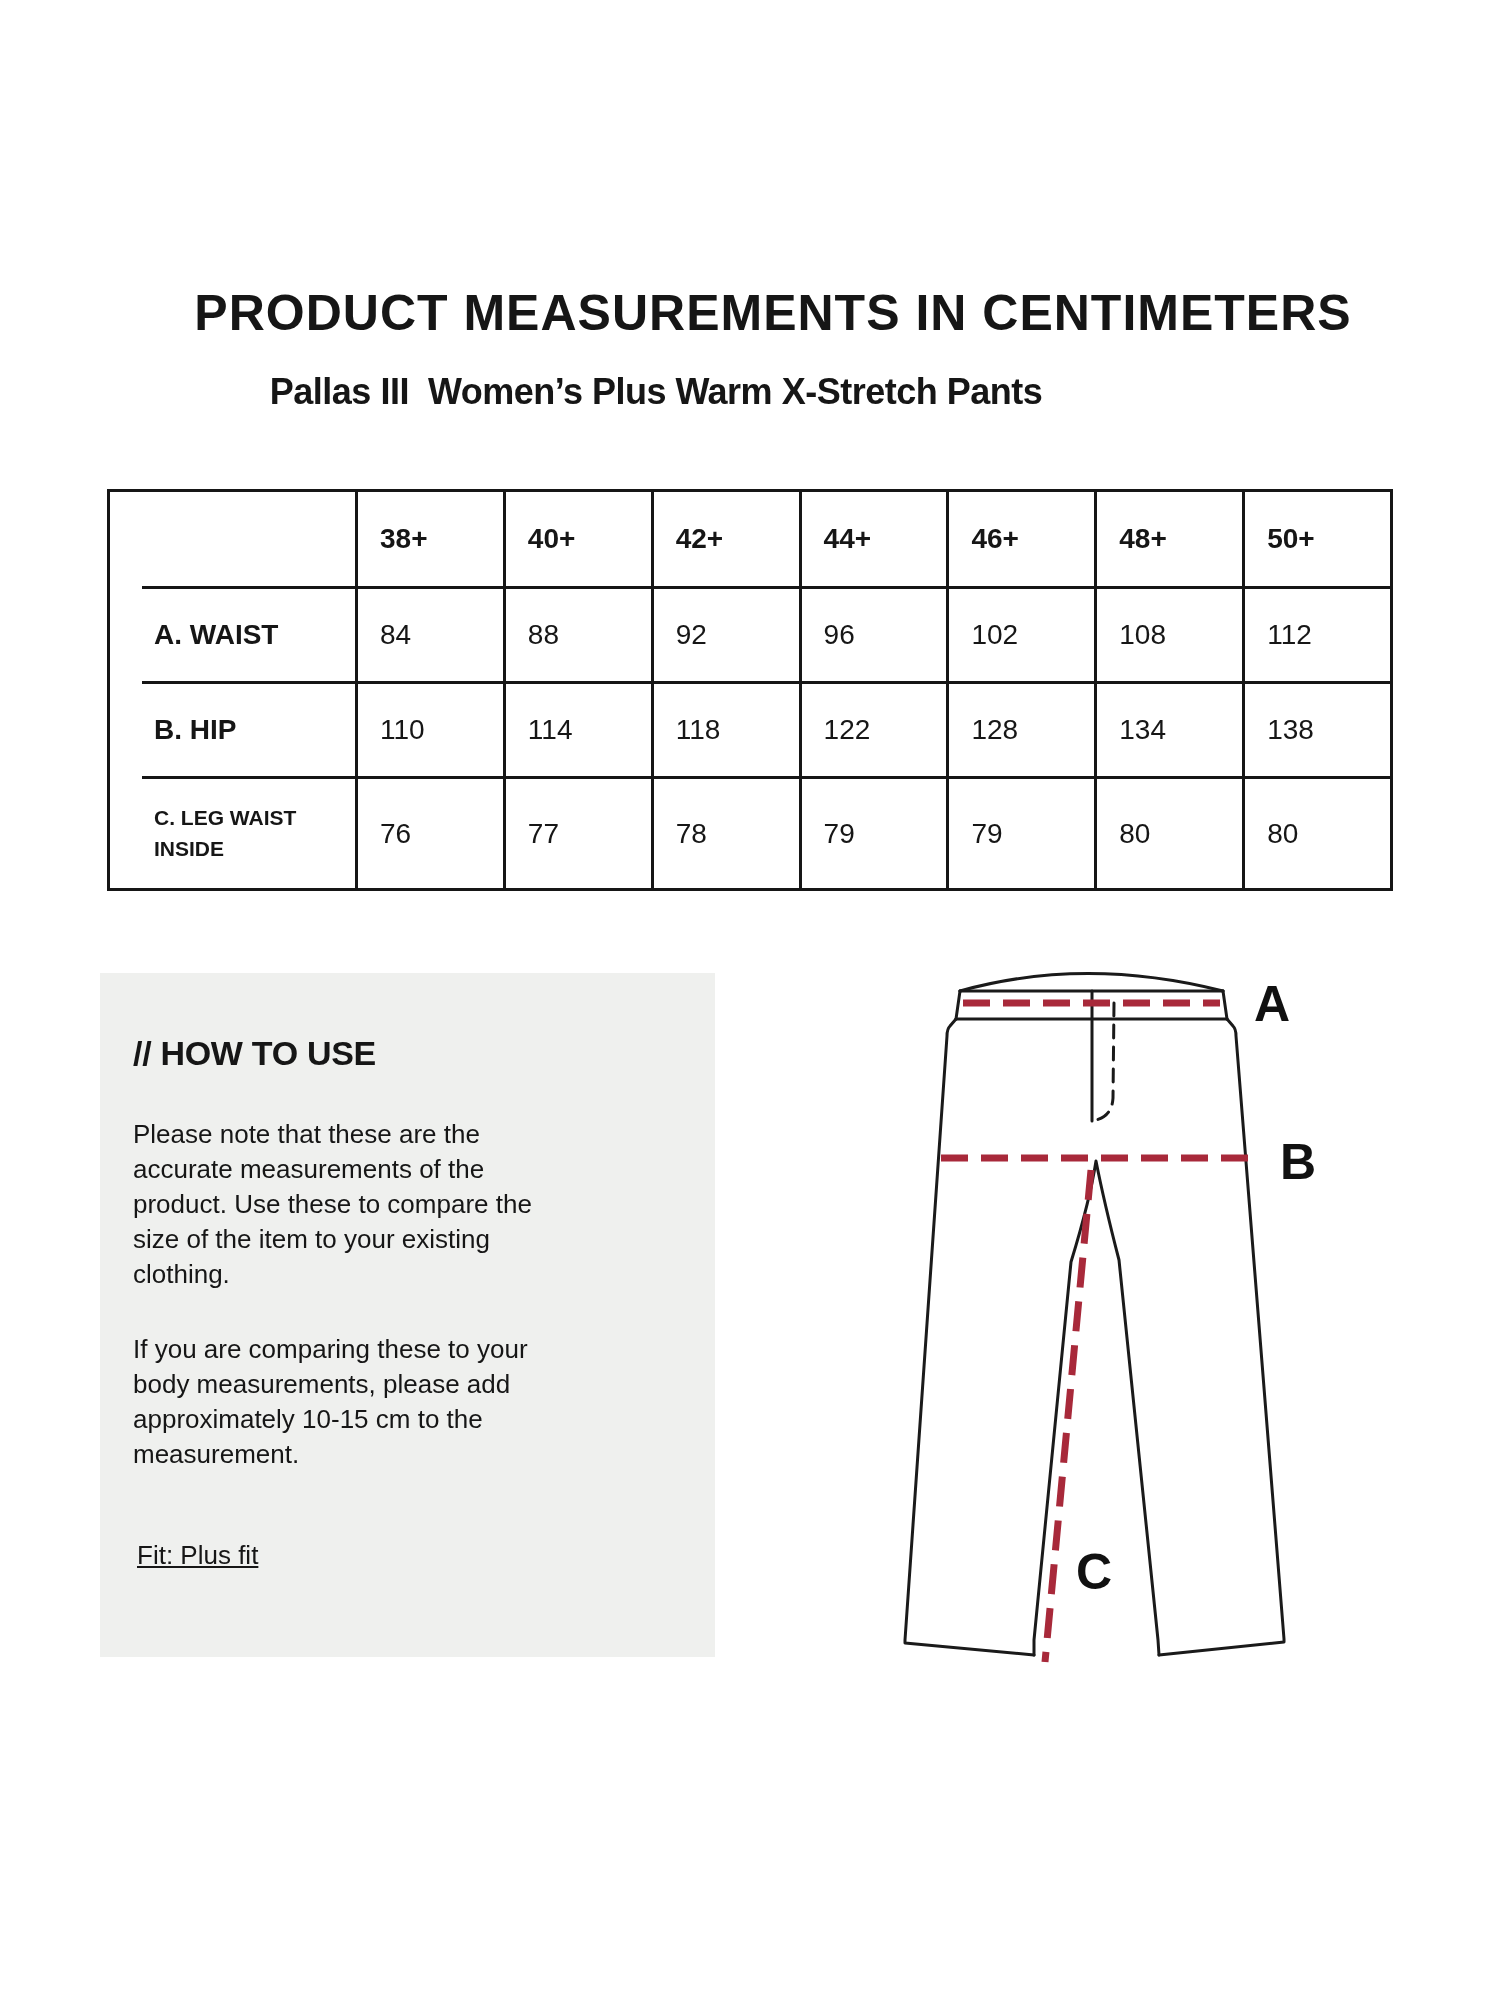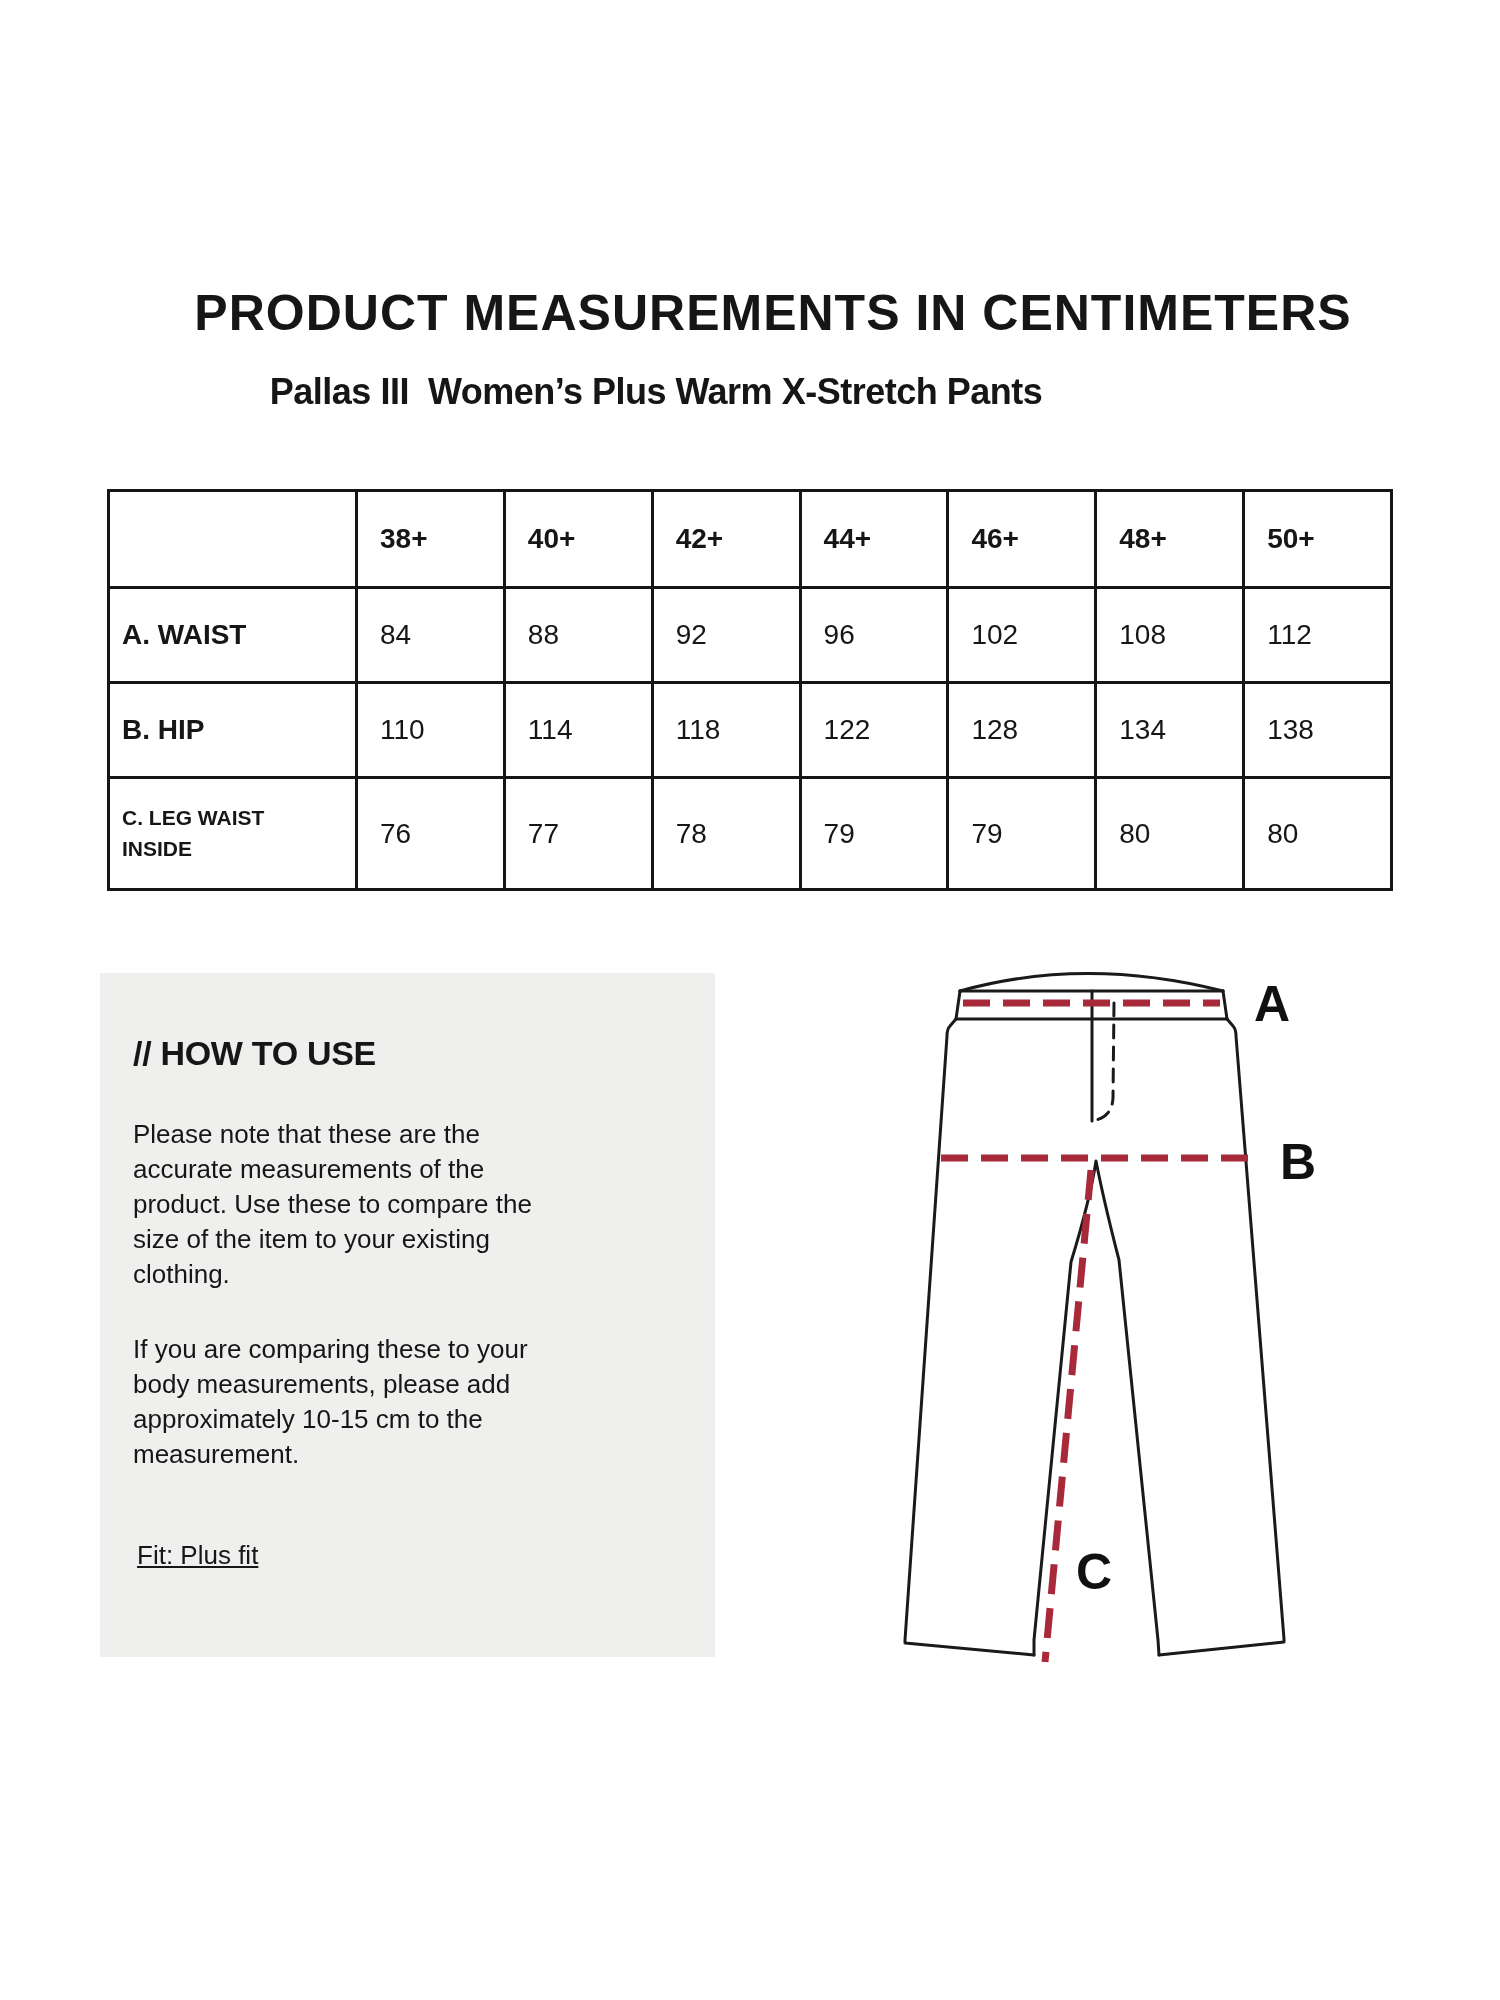--- a/index.html
+++ b/index.html
@@ -48,21 +48,21 @@
     display: flex;
     align-items: center;
     box-sizing: border-box;
     padding-left: 22px;
     font-size: 28px;
     line-height: 1.2;
   }
   .cell.col-next { border-left: 3px solid #161616; }
   .cell.row-next { border-top: 3px solid #161616; }
   .cell.head { font-weight: bold; text-align: right; }
-  .cell.rowlabel { font-weight: bold; padding-left: 12px; }
+  .cell.rowlabel { font-weight: bold; padding-left: 12px; margin-left: 32px; }
   .cell.rowlabel.small { font-size: 21px; line-height: 1.45; white-space: pre-line; }
   .howto {
     position: absolute;
     left: 100px; top: 973px;
     width: 615px; height: 684px;
     background: #eff0ee;
     box-sizing: border-box;
     padding: 60px 28px 16px 33px;
   }
   .howto h2 {

